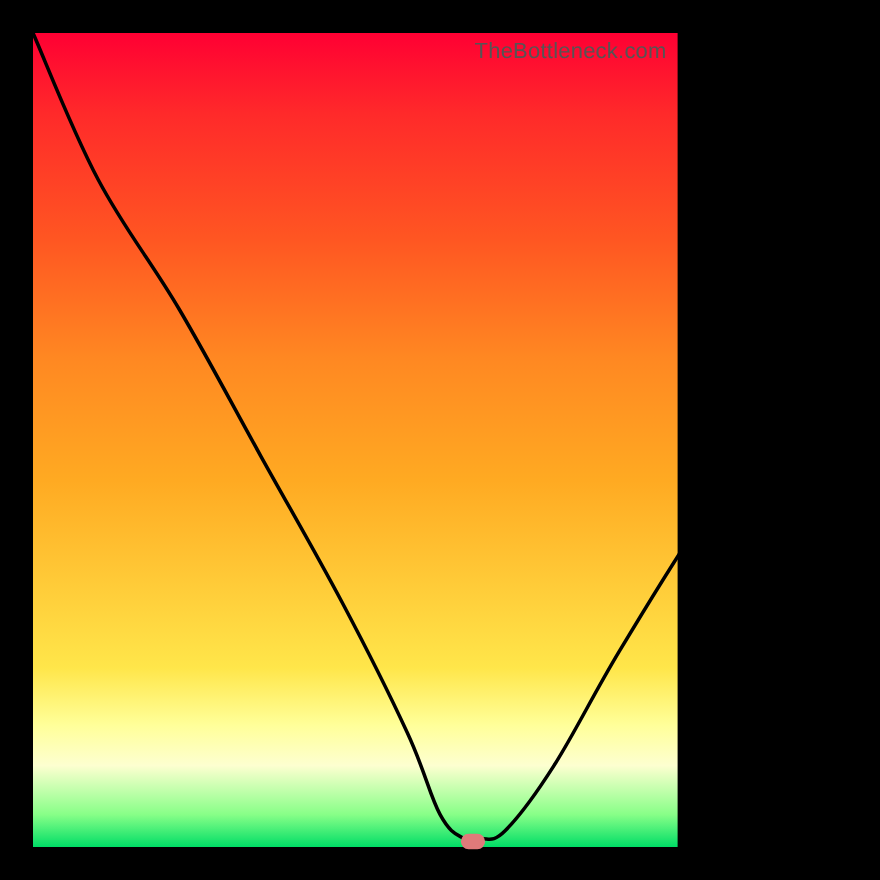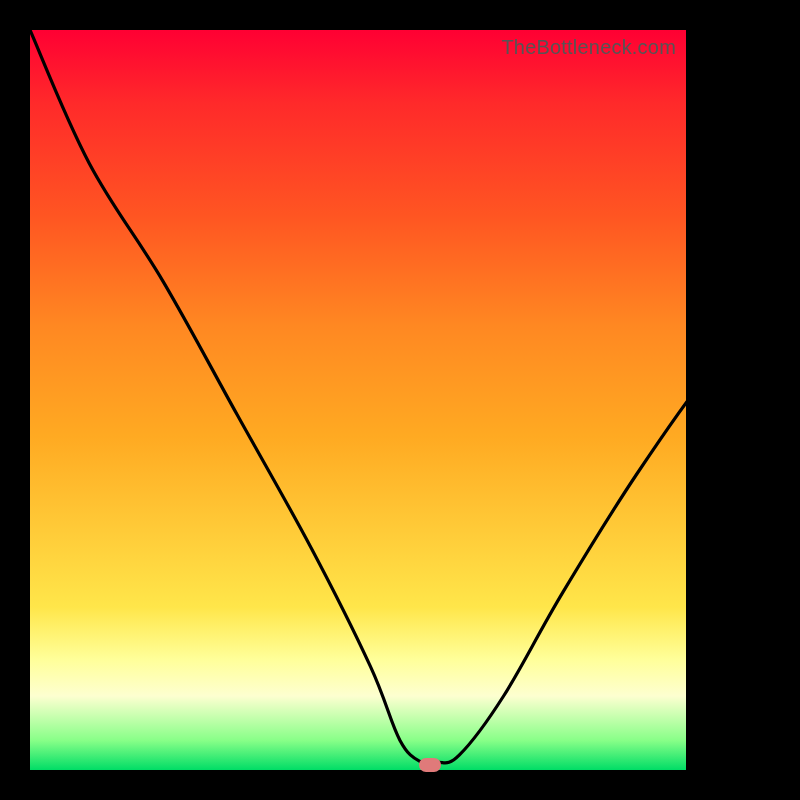--- a/index.html
+++ b/index.html
@@ -14,21 +14,21 @@
   .frame {
     position: relative;
     width: 800px;
     height: 800px;
     background: #000;
   }
   .plot-area {
     position: absolute;
     left: 30px;
     top: 30px;
-    width: 656px;
+    width: 586px;
     height: 740px;
     background: linear-gradient(
       to bottom,
       #ff0033 0%,
       #ff2a2a 10%,
       #ff5522 25%,
       #ff8822 40%,
       #ffaa22 55%,
       #ffe64a 78%,
       #ffff99 85%,

